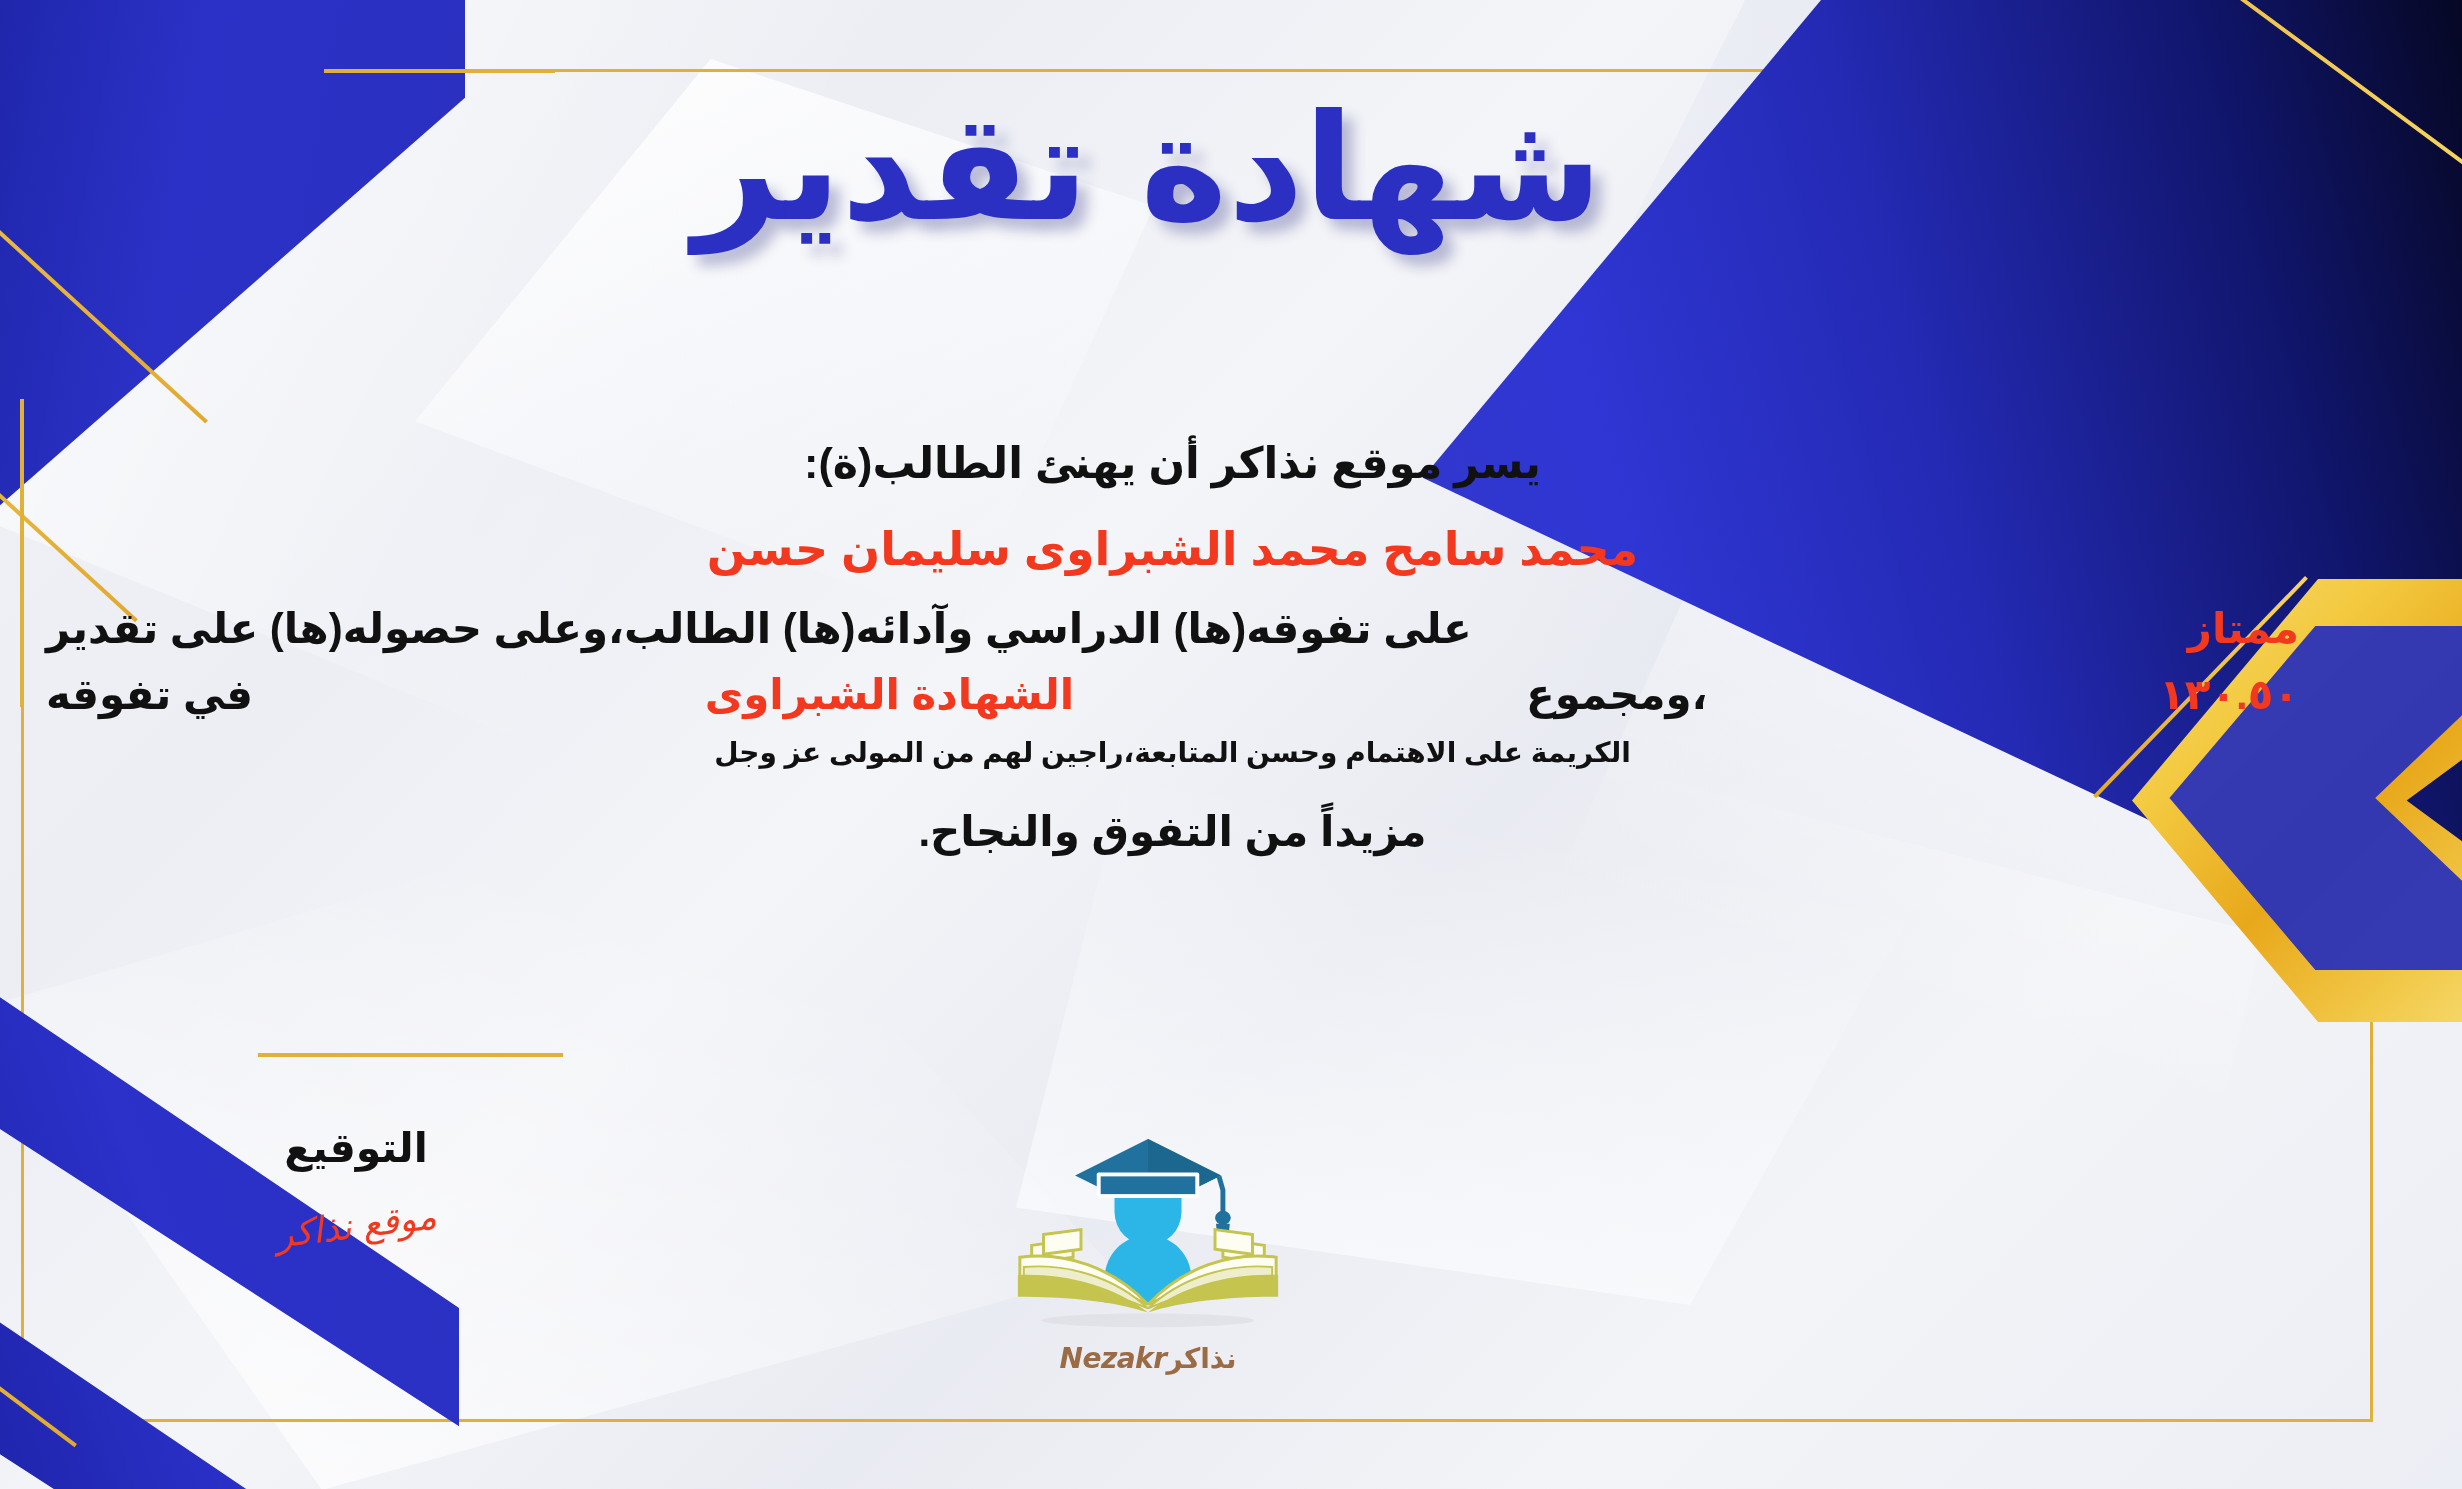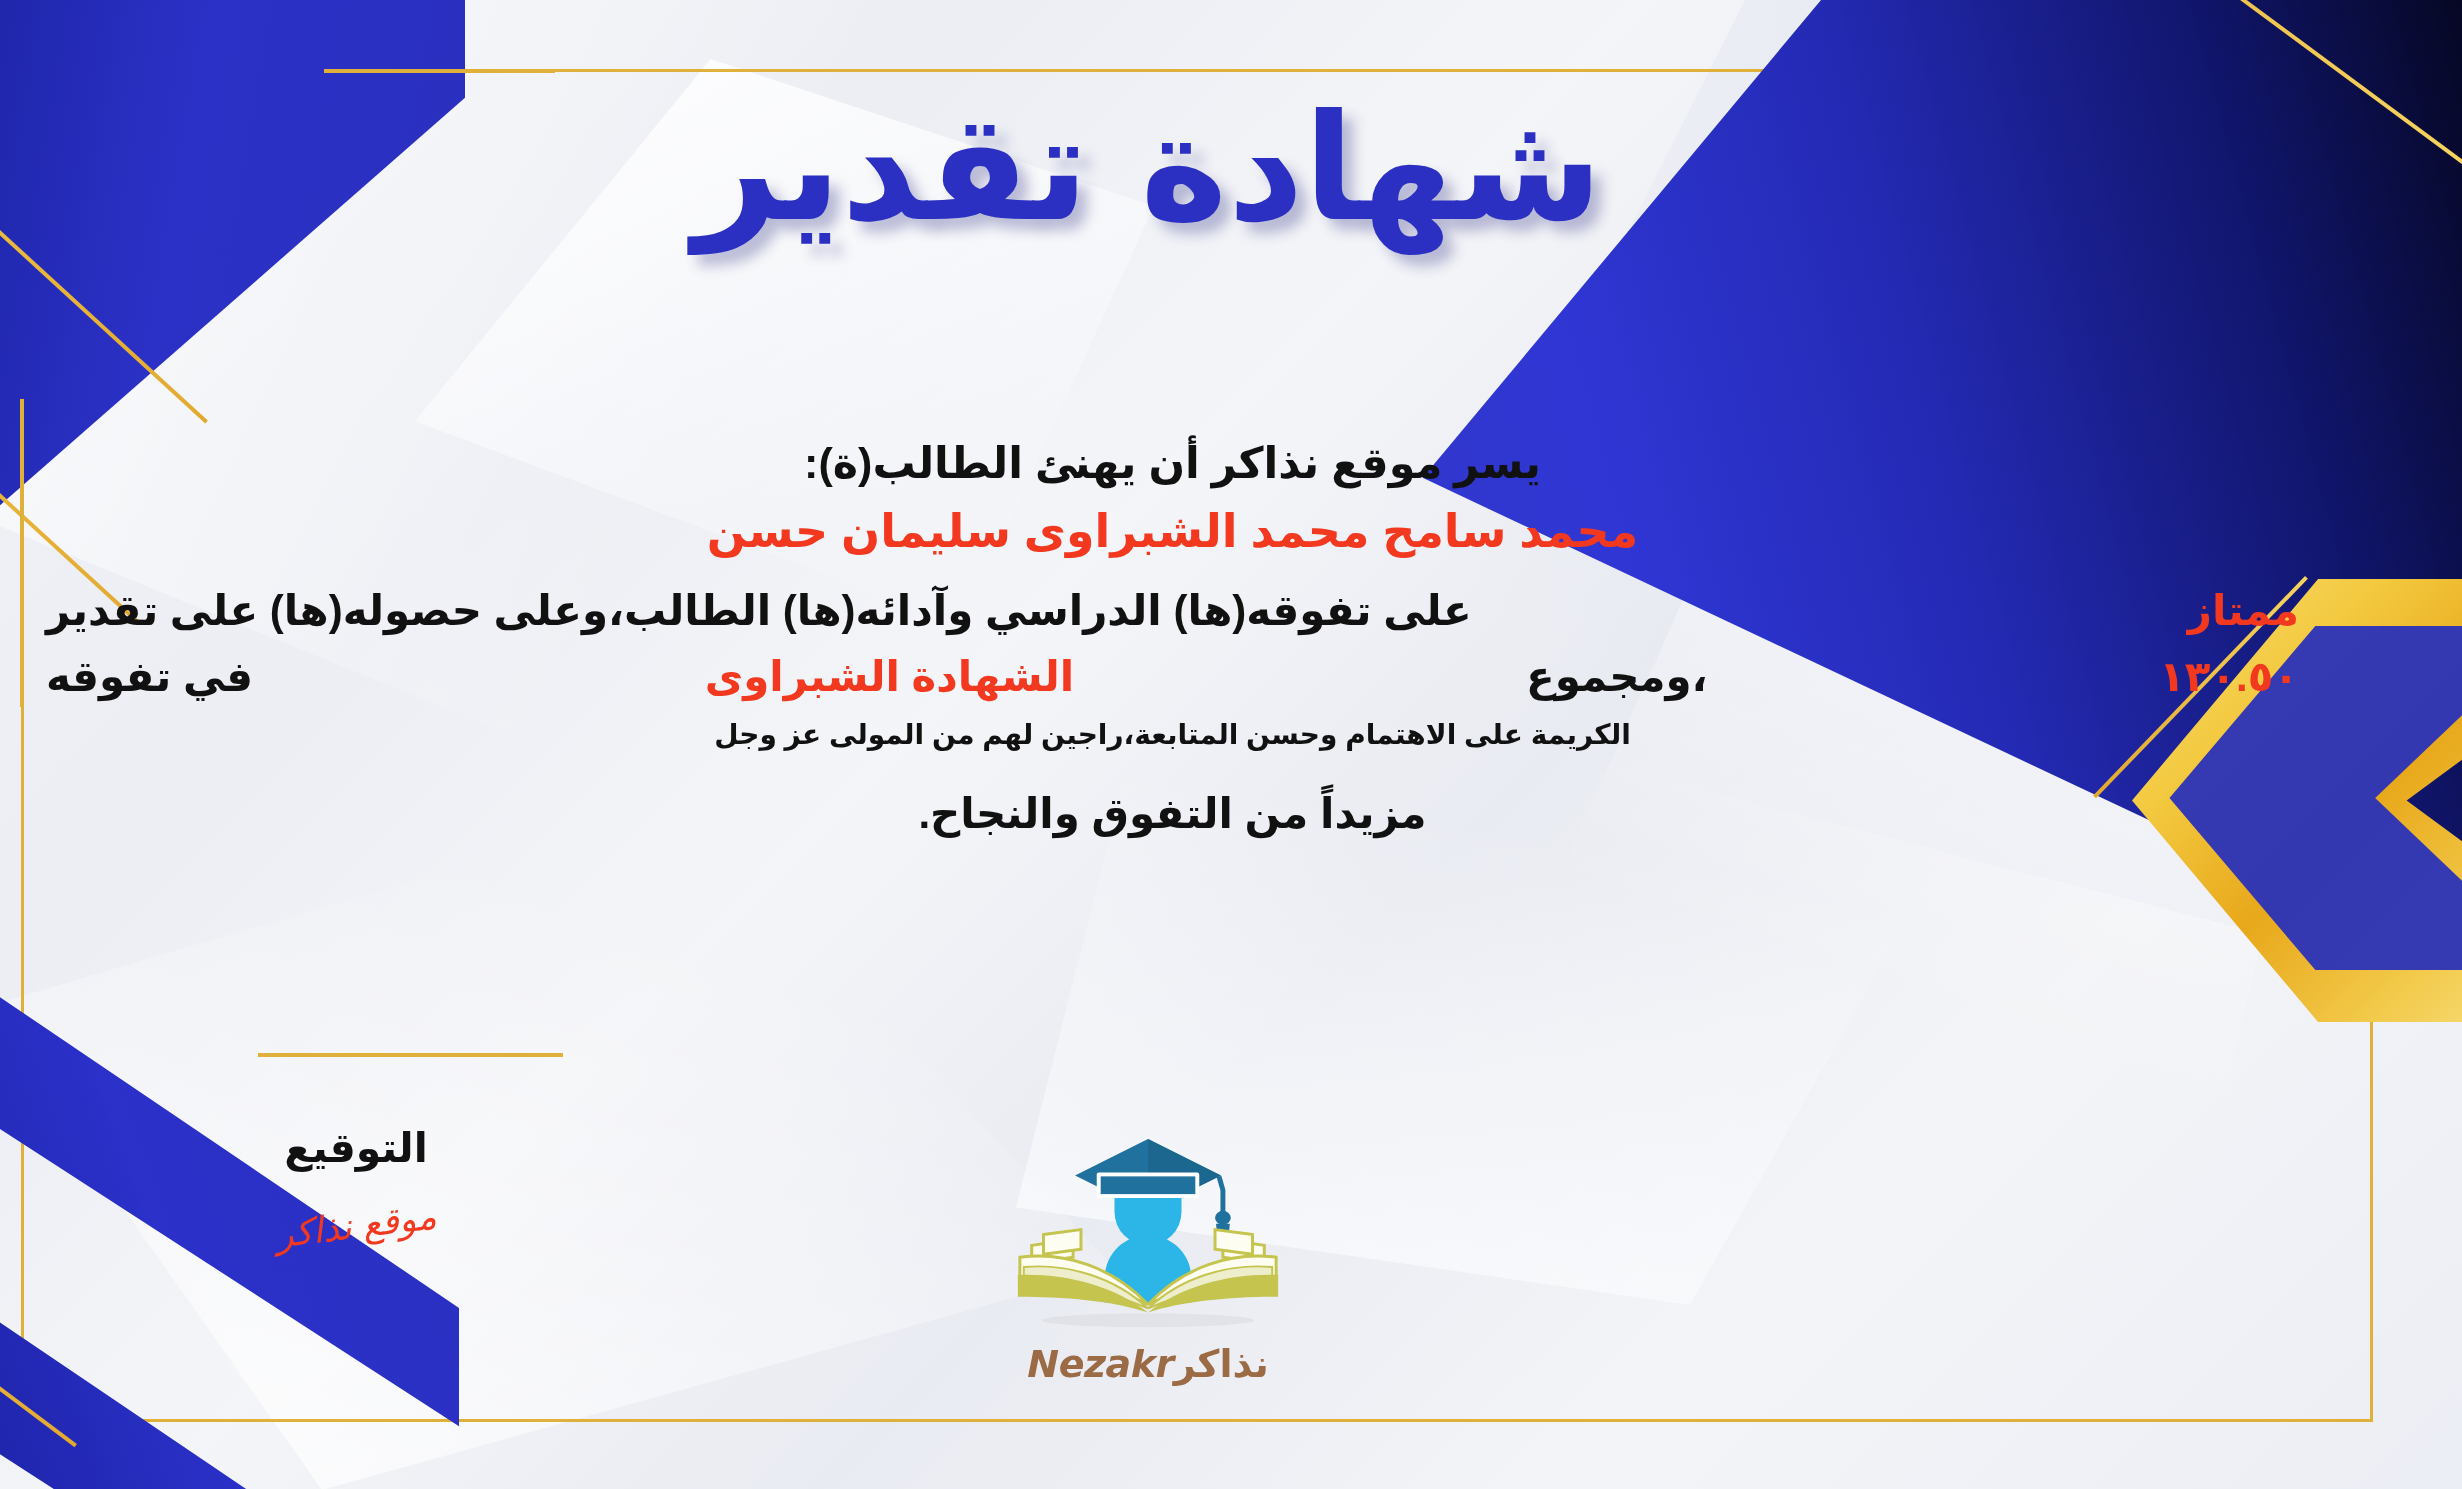--- a/index.html
+++ b/index.html
@@ -125,21 +125,21 @@
     text-align:center;
     color:#111;
   }
   .ln{
     font-size:42px;
     line-height:1.42;
     font-weight:700;
     margin:0 0 4.9px 0;
     white-space:nowrap;
   }
-  .ln-1{font-size:43px;margin-bottom:8px;}
+  .ln-1{font-size:43px;margin-bottom:26px;}
   .name{
     color:#f2381f;
     font-size:46px;
     font-weight:700;
     margin:0 0 19.7px 0;
     line-height:1.3;
   }
   .hl{color:#f2381f;font-weight:700;}
   .ln-3{display:flex;justify-content:space-between;align-items:baseline;
         font-size:42px;font-weight:700;line-height:1.4;}
@@ -172,21 +172,21 @@
     position:absolute;
     top:1133px;left:50%;
     transform:translateX(-50%);
     width:374px;
     text-align:center;
     z-index:6;
   }
   .logo svg{display:block;margin:0 auto;}
   .logo-word{
     margin-top:2px;
-    font-size:38px;
+    font-size:28px;
     font-weight:700;
     color:#9a6b44;
     letter-spacing:-0.5px;
     font-family:"DejaVu Sans","Liberation Sans",sans-serif;
     white-space:nowrap;
   }
   .logo-word .en{font-style:italic;}
 </style>
 </head>
 <body>

